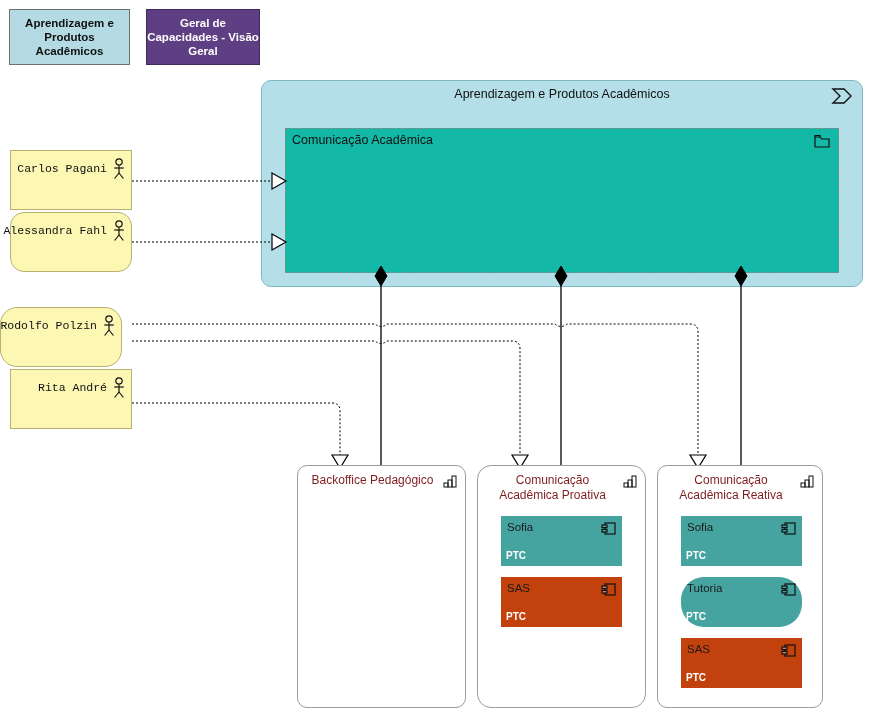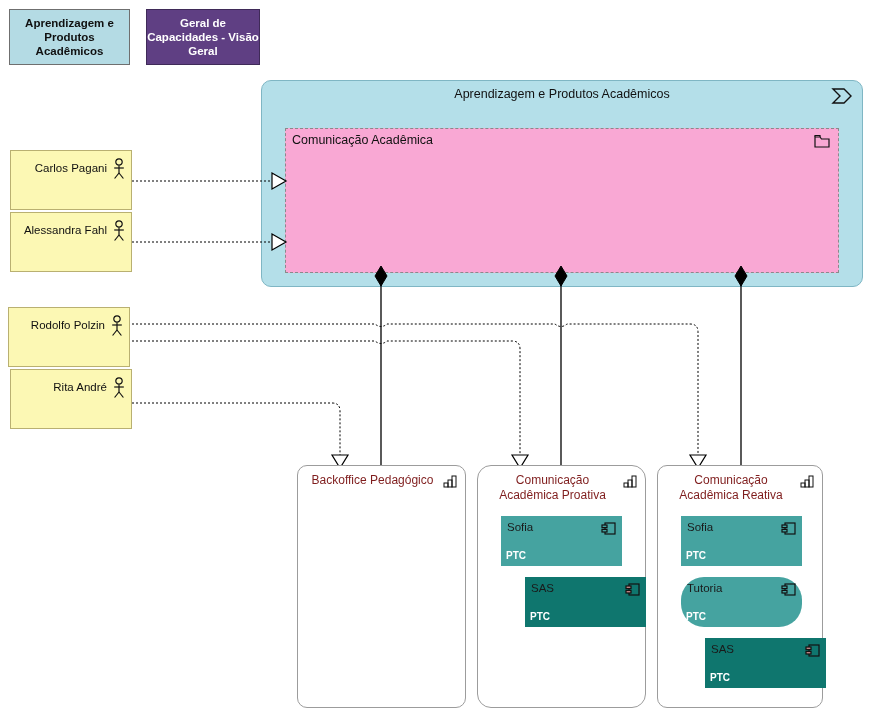--- a/index.html
+++ b/index.html
@@ -28,39 +28,39 @@
     border-radius:10px;
   }
   .vs-title{
     position:absolute;left:0;top:6px;width:100%;text-align:center;
     font-size:12.5px;color:#111;
   }
   .vs-chevron{position:absolute;right:9px;top:6px;width:22px;height:18px;}
 
   .cap-inner{
     position:absolute;left:285px;top:128px;width:554px;height:145px;
-    box-sizing:border-box;background:#f9a8d4;border:1px dashed #8a8a8a;
+    box-sizing:border-box;background:#14b8a6;border:1px dashed #8a8a8a;
   }
   .cap-title{position:absolute;left:6px;top:4px;font-size:12.5px;color:#111;}
   .cap-folder{position:absolute;right:8px;top:5px;width:16px;height:14px;}
 
   
   .actor{
     position:absolute;box-sizing:border-box;
     background:#fcf8b4;border:1px solid #b9b071;
     width:122px;height:60px;
   }
   .actor .nm{
     position:absolute;right:24px;top:11px;text-align:center;
-    font-size:11.5px;color:#101010;white-space:nowrap;
+    font-size:11.5px;color:#101010;white-space:nowrap;font-family:Liberation Mono, monospace;
   }
   .actor .fig{position:absolute;right:4px;top:7px;width:16px;height:22px;}
   .a1{left:10px;top:150px;}
-  .a2{left:10px;top:212px;}
-  .a3{left:8px;top:307px;}
+  .a2{left:10px;top:212px;border-radius:14px;}
+  .a3{left:0;top:307px;border-radius:17px;}
   .a4{left:10px;top:369px;}
 
   
   .comp{
     position:absolute;box-sizing:border-box;background:#ffffff;
     border:1px solid #9c9c9c;border-radius:10px;
   }
   .comp .ctitle{
     position:absolute;left:8px;right:26px;top:7px;text-align:center;
     font-size:12px;line-height:15px;color:#7f1d1d;
@@ -68,21 +68,21 @@
   .comp .cicon{position:absolute;right:7px;top:8px;width:15px;height:14px;}
   .c1{left:297px;top:465px;width:169px;height:243px;}
   .c2{left:477px;top:465px;width:169px;height:243px;border-radius:14px;}
   .c3{left:657px;top:465px;width:166px;height:243px;}
 
   
   .sub{
     position:absolute;box-sizing:border-box;width:121px;height:50px;
   }
   .sub.teal{background:#45a3a0;}
-  .sub.rose{background:#0f766e;margin-left:24px;}
+  .sub.rose{background:#c2410c;}
   .sub .stitle{
     position:absolute;left:6px;right:26px;top:5px;text-align:left;
     font-size:11.5px;color:#1a1a1a;white-space:nowrap;
   }
   .sub .sicon{position:absolute;right:5px;top:5px;width:16px;height:15px;}
   .sub .stag{
     position:absolute;left:5px;bottom:5px;font-size:10px;font-weight:bold;color:#ffffff;
   }
 </style>
 </head>

